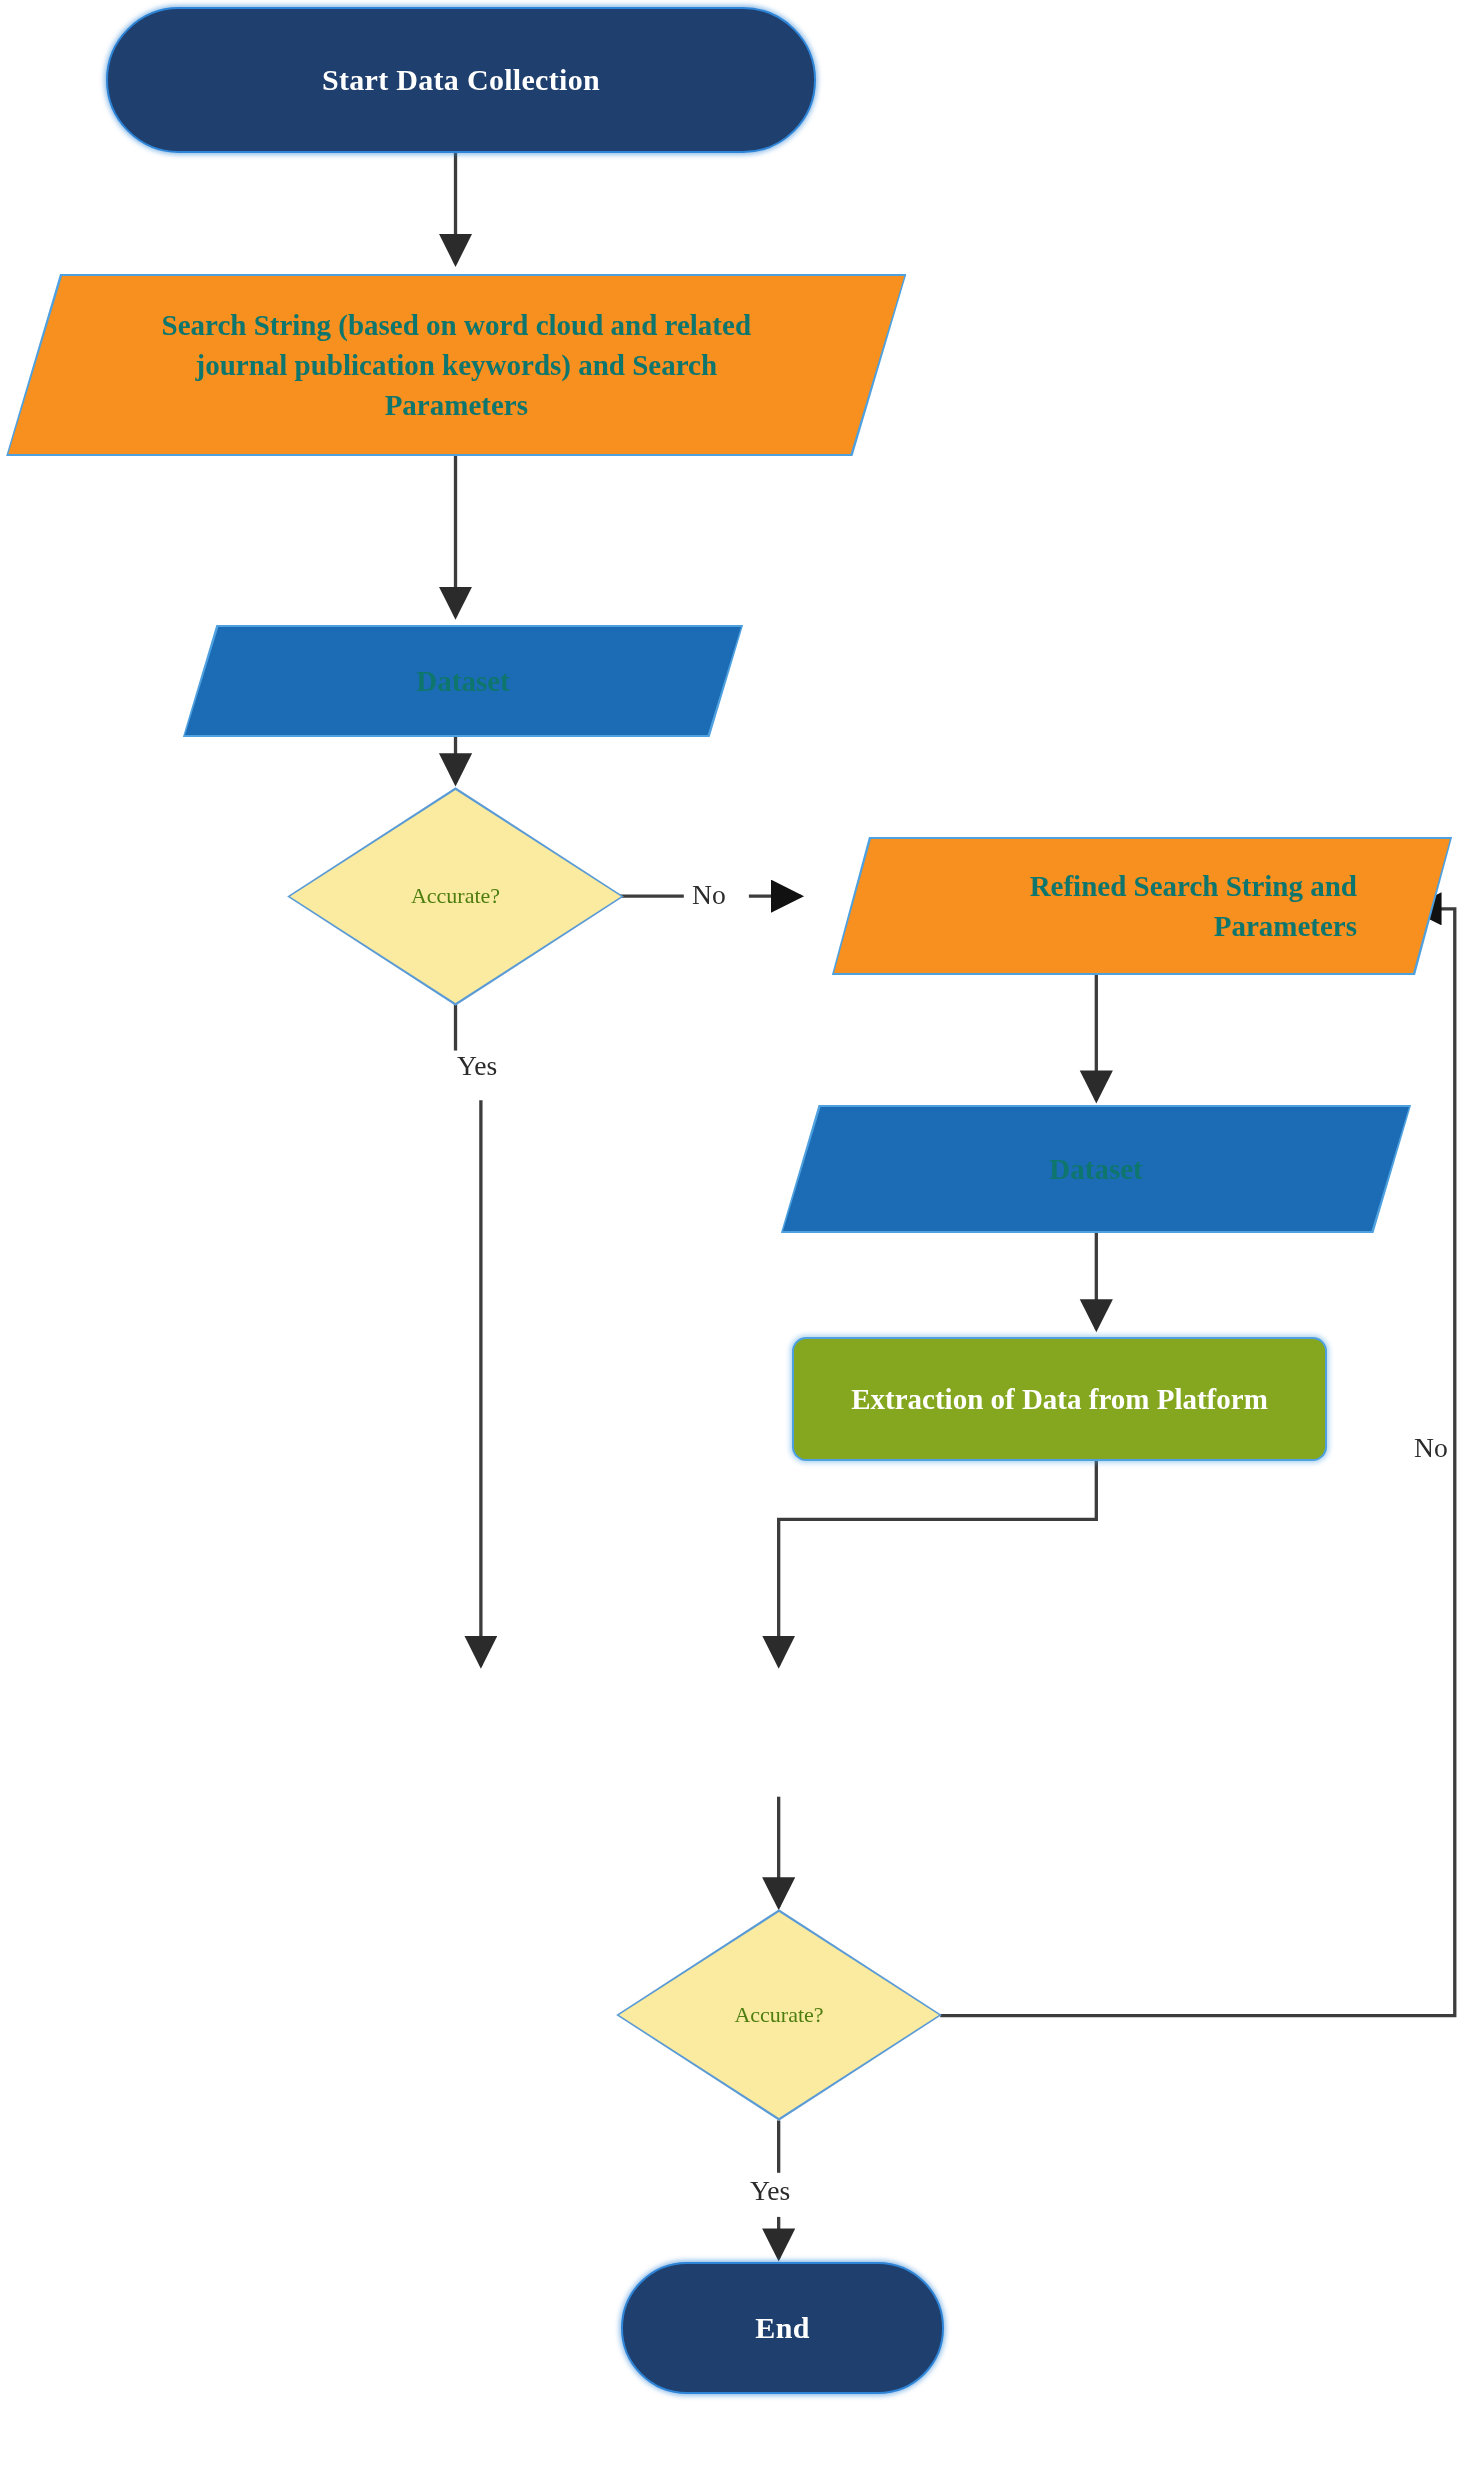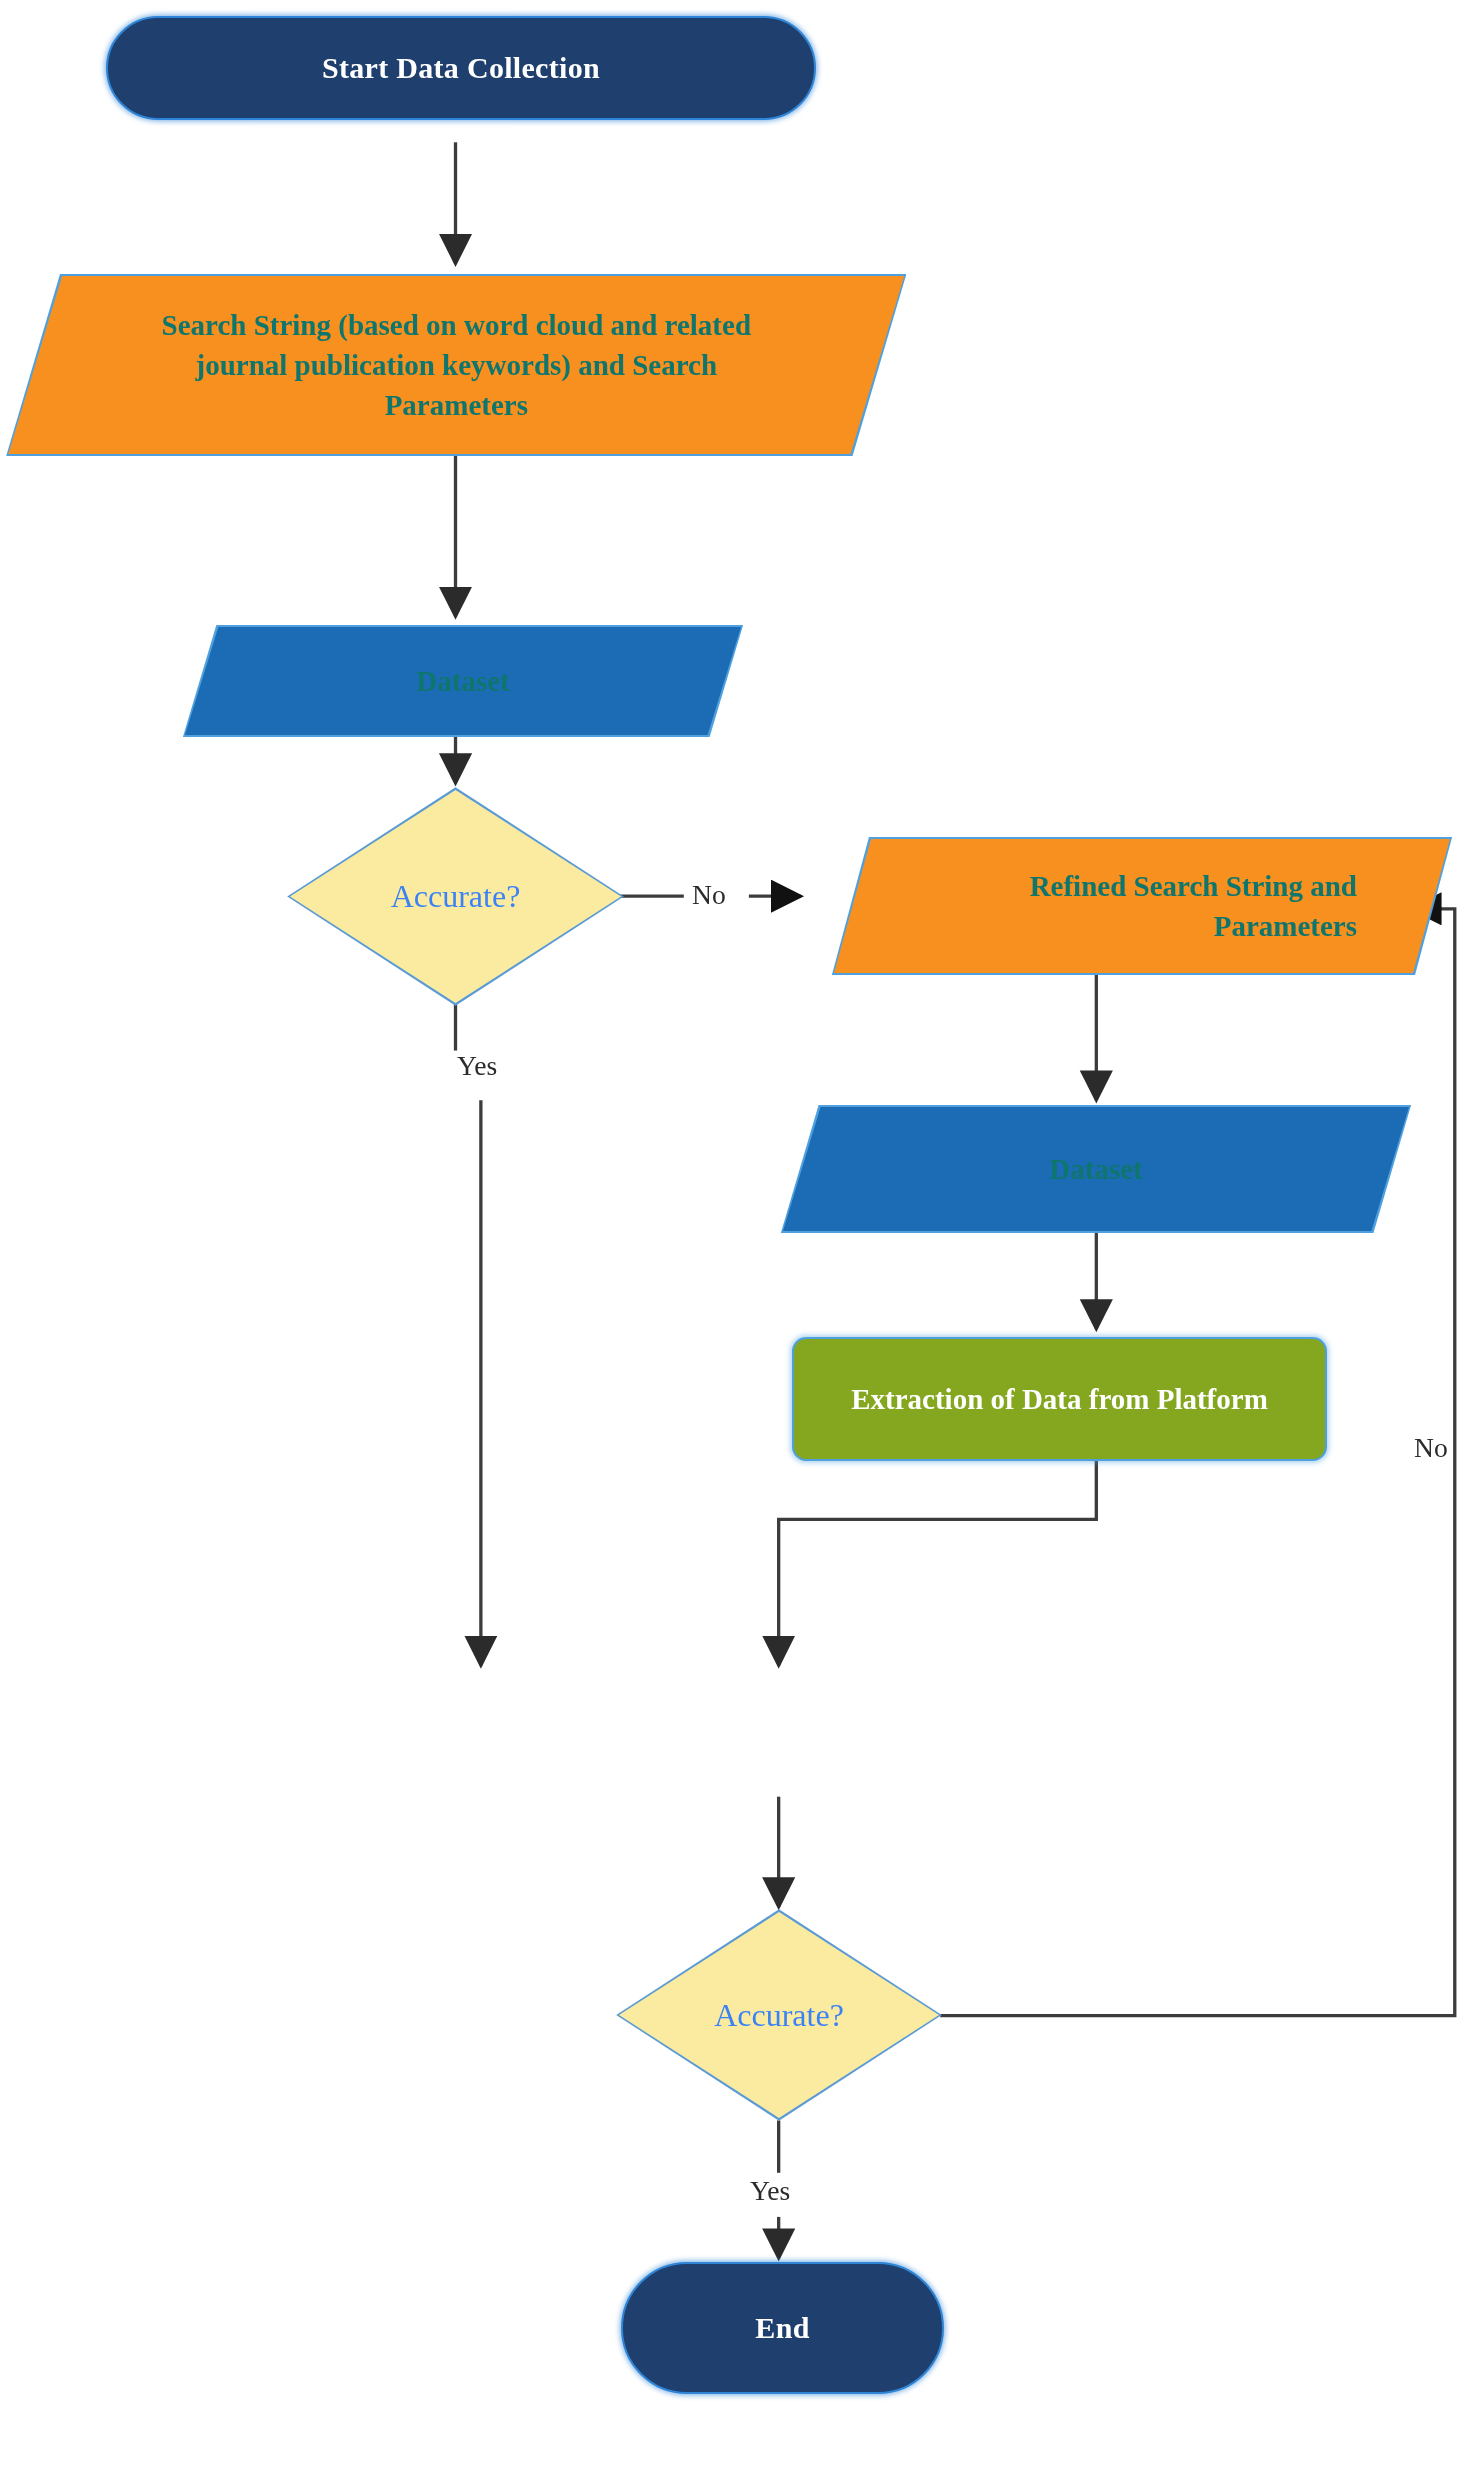--- a/index.html
+++ b/index.html
@@ -32,21 +32,21 @@
   .para.orange .skew{background:#F7901E;}
   .para.blue   .skew{background:#1B6CB5;}
   .para .lbl{color:#0f766e;font-weight:bold;font-size:29px;}
   .para.big .lbl{font-size:29px;}
 
   
   .dia{background:transparent;}
   .dia .dshape{position:absolute;inset:0;background:#FAEBA0;
       clip-path:polygon(50% 0%,100% 50%,50% 100%,0% 50%);}
   .dia .dshape.out{background:#5B9BD5;inset:-2.8px;}
-  .dia .lbl{color:#3b82f6;font-size:32px;font-weight:normal;}
+  .dia .lbl{color:#4d7c0f;font-size:22px;font-weight:normal;}
 
   
   .etext{position:absolute;color:#2B2B2B;font-size:27.6px;line-height:1;
          font-family:"Liberation Serif","DejaVu Serif",serif;white-space:nowrap;}
 </style>
 </head>
 <body>
 
 <div id="stage">
 
@@ -82,21 +82,21 @@
 
       <path d="M1412,3258 L1412,3458" marker-end="url(#ah)"></path>
 
       <path d="M1705,3655 L2638,3655 L2638,1648 L2560,1648" marker-end="url(#ahl)"></path>
 
       <path d="M1412,3845 L1412,3940"></path>
       <path d="M1412,4020 L1412,4095" marker-end="url(#ah)"></path>
     </g>
   </svg>
 
-  <div class="node term" style="left:106px;top:16px;width:710px;height:104px;">
+  <div class="node term" style="left:106px;top:7px;width:710px;height:146px;">
     <span class="lbl">Start Data Collection</span>
   </div>
 
   <div class="node para orange big" style="left:8.3px;top:276px;width:896px;height:178px;">
     <div class="skewout"></div>
     <div class="skew"></div>
     <span class="lbl" style="max-width:651px;">Search String (based on word cloud and related journal publication keywords) and Search Parameters</span>
   </div>
 
   <div class="node para blue" style="left:185px;top:627px;width:556px;height:108px;">

